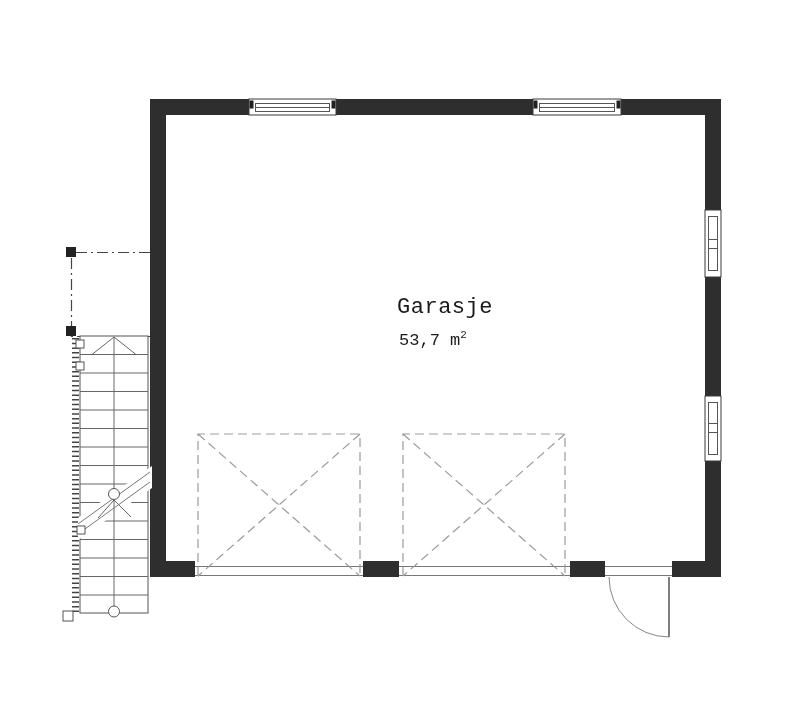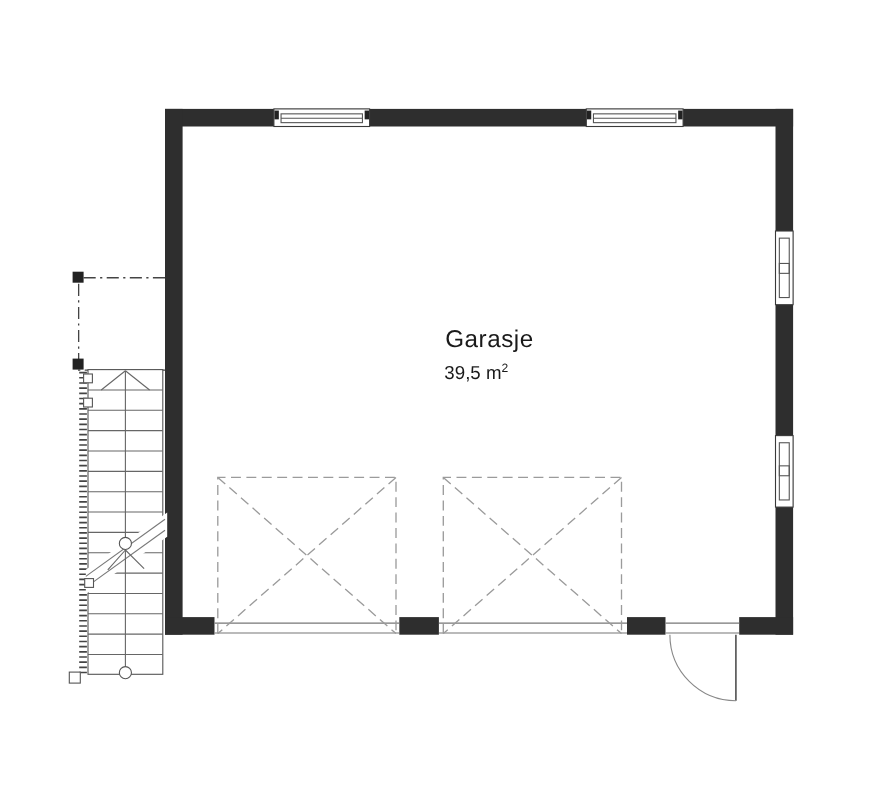--- a/index.html
+++ b/index.html
@@ -7,21 +7,21 @@
     --thin-line:#555555;
     --mid-line:#6e6e6e;
     --dashed-line:#9b9b9b;
     --dashdot-line:#444444;
     --text:#1a1a1a;
     --background:#ffffff;
   }
   html,body{margin:0;padding:0;background:var(--background);}
   .canvas{
     position:relative;width:800px;height:721px;background:var(--background);
-    font-family:Liberation Sans, sans-serif;overflow:hidden;
+    font-family:Liberation Mono, monospace;overflow:hidden;
   }
   .plan-svg{position:absolute;left:0;top:0;}
   .room-label{
     position:absolute;left:345px;top:295px;width:200px;text-align:center;
     font-size:22px;color:var(--text);letter-spacing:0.5px;
   }
   .room-area{
     position:absolute;left:333px;top:329px;width:200px;text-align:center;
     font-size:17px;color:var(--text);
   }
@@ -140,14 +140,14 @@
       <circle cx="114" cy="611.5" r="5.5" fill="#fff" stroke="#555" stroke-width="1"></circle>
 
       <rect x="76" y="340" width="8" height="8" fill="#fff" stroke="#555" stroke-width="1"></rect>
       <rect x="76" y="362" width="8" height="8" fill="#fff" stroke="#555" stroke-width="1"></rect>
       <rect x="77" y="526" width="8" height="8" fill="#fff" stroke="#555" stroke-width="1"></rect>
       <rect x="63" y="611" width="10" height="10" fill="#fff" stroke="#555" stroke-width="1"></rect>
     </g>
   </svg>
 
   <div class="room-label">Garasje</div>
-  <div class="room-area"><span>39,5 m</span><sup>2</sup></div>
+  <div class="room-area"><span>53,7 m</span><sup>2</sup></div>
 </div>
 
 </body></html>

